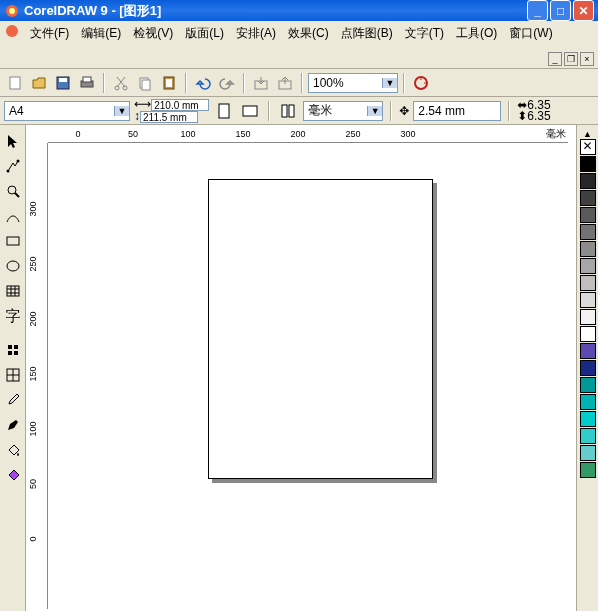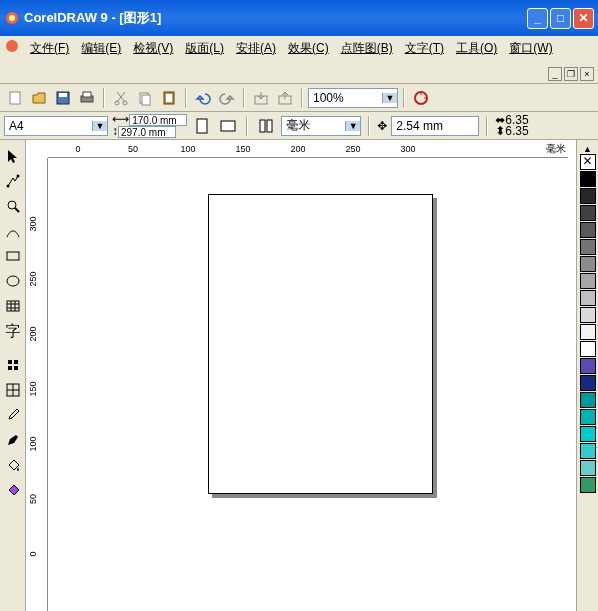--- a/index.html
+++ b/index.html
@@ -1,25 +1,25 @@
 <!DOCTYPE html>
 <html><head>
 <meta charset="utf-8">
 <style>
 * { box-sizing: border-box; margin: 0; padding: 0; font-family: "Microsoft YaHei", SimSun, Arial, sans-serif; font-size: 12px; }
 body { background: #ece9d8; width: 598px; height: 611px; overflow: hidden; }
-.titlebar { background: linear-gradient(to bottom, #0a5dd9, #2575e8, #0a5dd9); height: 36px; display: flex; align-items: center; padding: 0 4px; color: white; }
+.titlebar { background: linear-gradient(to bottom, #0a5dd9, #2575e8, #0a5dd9); height: 21px; display: flex; align-items: center; padding: 0 4px; color: white; }
 .titlebar .icon { width: 16px; height: 16px; margin-right: 4px; }
 .titlebar .title { flex: 1; font-weight: bold; font-size: 13px; }
 .winbtns { display: flex; gap: 2px; }
 .winbtn { width: 21px; height: 21px; border-radius: 3px; border: 1px solid #fff; display: flex; align-items: center; justify-content: center; font-weight: bold; color: white; }
 .winbtn.min, .winbtn.max { background: #3c81ea; }
 .winbtn.close { background: #e25a44; }
 .menubar { background: #ece9d8; padding: 2px 4px; display: flex; flex-wrap: wrap; gap: 8px; border-bottom: 1px solid #aca899; }
-.menubar .menuitem { padding: 2px 2px; cursor: default; text-decoration: underline; }
+.menubar .menuitem { padding: 2px 2px; cursor: default; }
 .docctrl { margin-left: auto; display: flex; gap: 2px; }
 .docctrl .db { width: 14px; height: 14px; border: 1px solid #888; background: #ece9d8; font-size: 9px; text-align: center; line-height: 12px; }
 .toolbar { background: #ece9d8; padding: 2px 4px; display: flex; align-items: center; gap: 2px; border-bottom: 1px solid #aca899; height: 28px; }
 .tbtn { width: 22px; height: 22px; border: 1px solid transparent; display: flex; align-items: center; justify-content: center; }
 .tsep { width: 2px; height: 20px; border-left: 1px solid #aca899; border-right: 1px solid #fff; margin: 0 3px; }
 .combo { height: 20px; border: 1px solid #7f9db9; background: white; display: inline-flex; align-items: center; }
 .combo .val { padding: 0 4px; flex: 1; }
 .combo .drop { width: 15px; background: #c8d7eb; text-align: center; font-size: 9px; border-left: 1px solid #7f9db9; }
 .propbar { background: #ece9d8; padding: 2px 4px; display: flex; align-items: center; gap: 4px; border-bottom: 1px solid #aca899; height: 28px; }
 .spinpair { display: flex; flex-direction: column; font-size: 10px; line-height: 11px; }
@@ -155,27 +155,27 @@
   <div class="tsep"></div>
   <div class="tbtn">
       <svg width="16" height="16">
         <circle cx="8" cy="8" r="6" fill="none" stroke="#c02020" stroke-width="2"></circle>
         <path d="M8 2v3M14 8h-3" stroke="#c02020"></path>
       </svg>
     </div>
 </div>
 
 <div class="propbar">
-  <div class="combo" style="width:104px">
+  <div class="combo" style="width:126px">
     <span class="val">A4</span>
     <span class="drop">▼</span>
   </div>
   <div class="spinpair">
-    <span>⟷ <span class="spn">170.0 mm</span></span>
-    <span>↕ <span class="spn">297.0 mm</span></span>
+    <span>⟷ <span class="spn">210.0 mm</span></span>
+    <span>↕ <span class="spn">211.5 mm</span></span>
   </div>
   <div class="tbtn">
       <svg width="14" height="16">
         <rect x="2" y="1" width="10" height="14" fill="#fff" stroke="#000"></rect>
       </svg>
     </div>
   <div class="tbtn">
       <svg width="16" height="14">
         <rect x="1" y="2" width="14" height="10" fill="#fff" stroke="#000"></rect>
       </svg>

